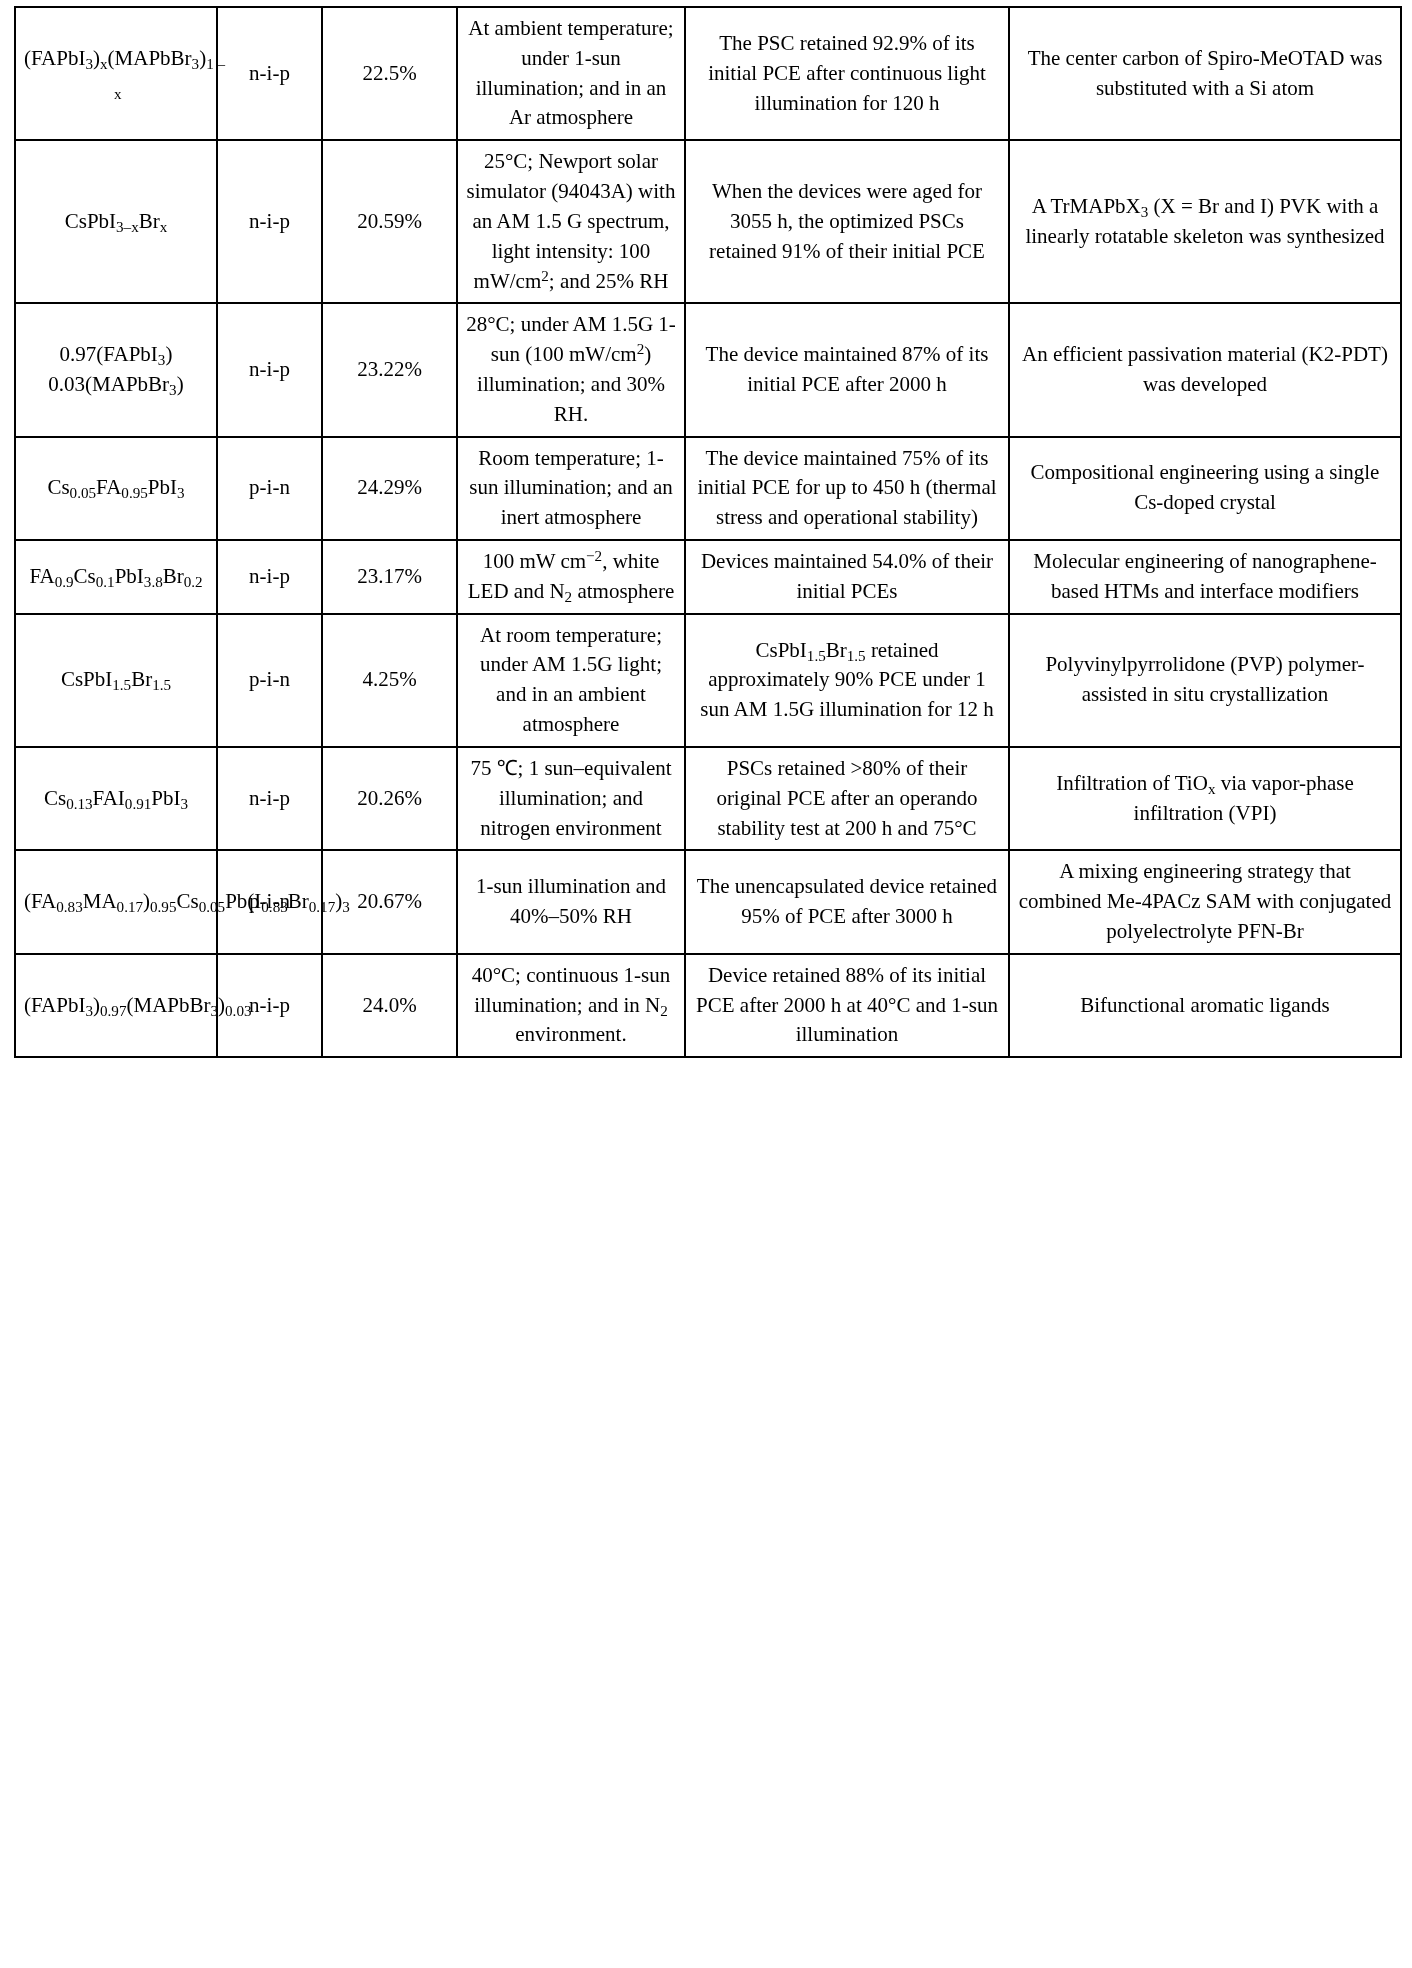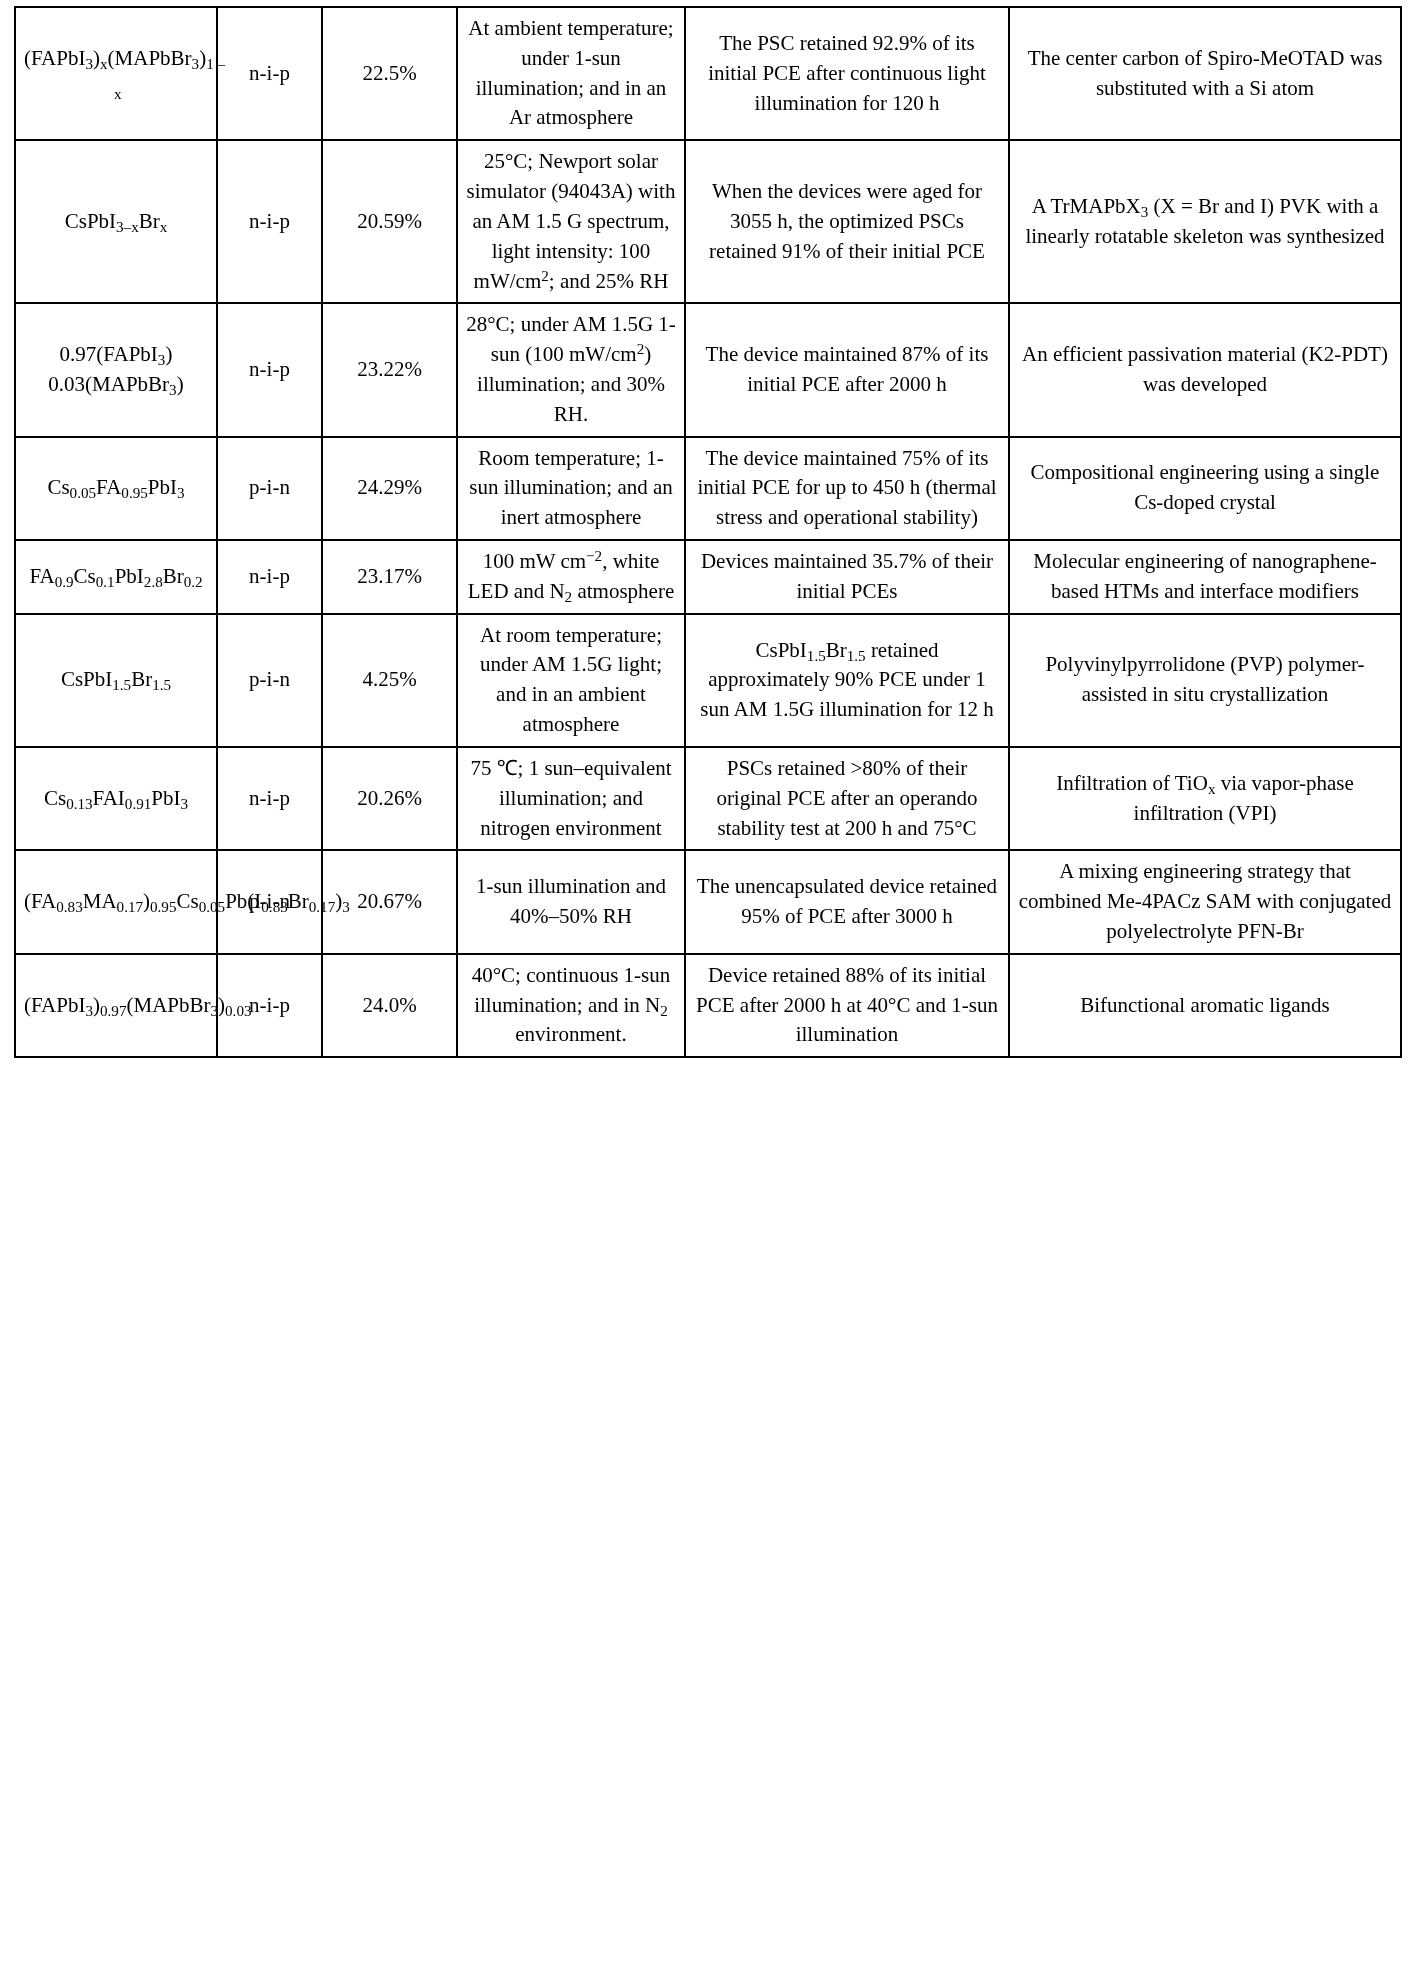--- a/index.html
+++ b/index.html
@@ -89,25 +89,25 @@
         </tr>
         <tr>
           <td class="col-formula">Cs<sub>0.05</sub>FA<sub>0.95</sub>PbI<sub>3</sub></td>
           <td class="col-arch">p-i-n</td>
           <td class="col-pce">24.29%</td>
           <td class="col-cond">Room temperature; 1-sun illumination; and an inert atmosphere</td>
           <td class="col-stab">The device maintained 75% of its initial PCE for up to 450 h (thermal stress and operational stability)</td>
           <td class="col-strat">Compositional engineering using a single Cs-doped crystal</td>
         </tr>
         <tr>
-          <td class="col-formula">FA<sub>0.9</sub>Cs<sub>0.1</sub>PbI<sub>2.8</sub>Br<sub>0.2</sub></td>
+          <td class="col-formula">FA<sub>0.9</sub>Cs<sub>0.1</sub>PbI<sub>3.8</sub>Br<sub>0.2</sub></td>
           <td class="col-arch">n-i-p</td>
           <td class="col-pce">23.17%</td>
           <td class="col-cond">100 mW cm<sup>−2</sup>, white LED and N<sub>2</sub> atmosphere</td>
-          <td class="col-stab">Devices maintained 35.7% of their initial PCEs</td>
+          <td class="col-stab">Devices maintained 54.0% of their initial PCEs</td>
           <td class="col-strat">Molecular engineering of nanographene-based HTMs and interface modifiers</td>
         </tr>
         <tr>
           <td class="col-formula">CsPbI<sub>1.5</sub>Br<sub>1.5</sub></td>
           <td class="col-arch">p-i-n</td>
           <td class="col-pce">4.25%</td>
           <td class="col-cond">At room temperature; under AM 1.5G light; and in an ambient atmosphere</td>
           <td class="col-stab">CsPbI<sub>1.5</sub>Br<sub>1.5</sub> retained approximately 90% PCE under 1 sun AM 1.5G illumination for 12 h</td>
           <td class="col-strat">Polyvinylpyrrolidone (PVP) polymer-assisted in situ crystallization</td>
         </tr>

